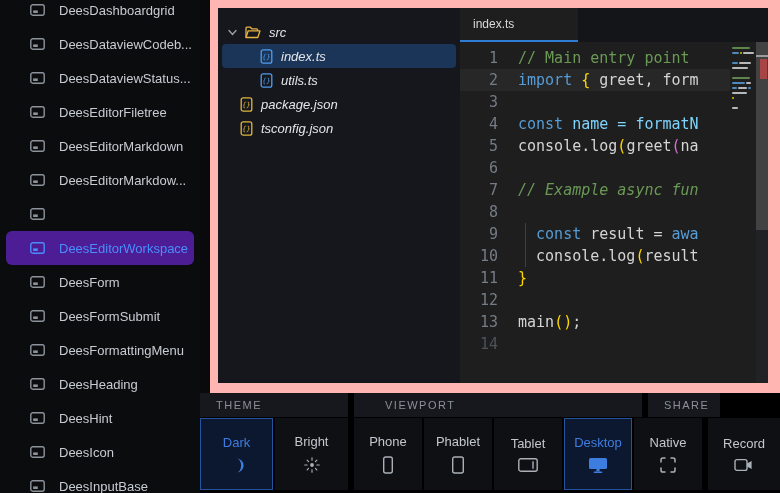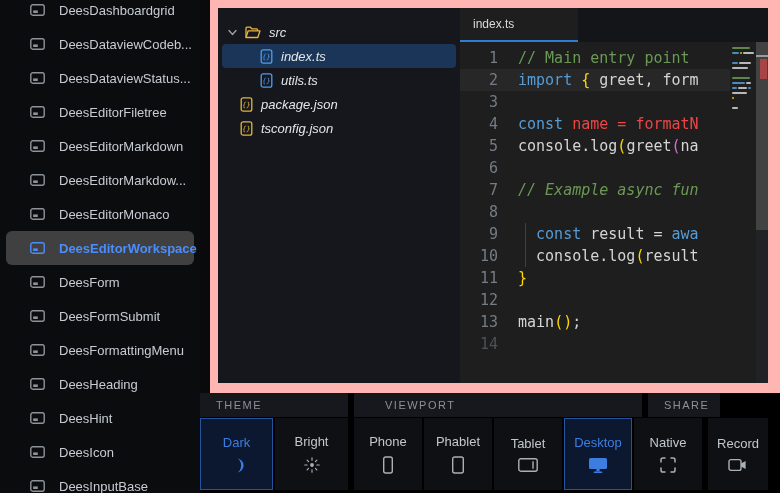--- a/index.html
+++ b/index.html
@@ -7,21 +7,21 @@
     font-family:"Liberation Sans", sans-serif; }
 
   
   .sidebar { position:absolute; left:0; top:0; width:200px; height:493px;
     background:#0b0c0e; overflow:hidden; }
   .sb-list { margin-top:-7px; }
   .sb-item { height:34px; display:flex; align-items:center; gap:14px;
     padding-left:24px; margin:0 6px; border-radius:6px; color:#c7ccd3;
     font-size:13px; cursor:pointer; }
   .sb-item .sb-icon { display:flex; color:#8d939b; }
-  .sb-item.selected { background:#404040; color:#4b8dfc;font-weight:bold; }
+  .sb-item.selected { background:#4c1d95; color:#4b8dfc; }
   .sb-item.selected .sb-icon { color:#4b8dfc; }
 
   
   .demo-frame { position:absolute; left:210px; top:0; width:570px; height:393px;
     background:#ffb6b3; padding:8px 12px 10px 8px; }
   .demo-inner { width:100%; height:100%; display:flex; background:#1e1e1e; }
 
   
   .filetree { width:242px; background:#15171c; padding-top:12px; flex:none;font-style:italic; }
   .ft-row { height:24px; display:flex; align-items:center; gap:8px;
@@ -136,21 +136,20 @@
         </span>
         <span>DeesEditorMarkdow...</span>
       </div>
       <div class="sb-item">
         <span class="sb-icon">
           <svg width="15" height="12" viewBox="0 0 15 12" fill="none" stroke="currentColor" stroke-width="1.4">
             <rect x="0.8" y="0.8" width="13.4" height="10.4" rx="2"></rect>
             <rect x="3.2" y="6.4" width="4.6" height="2.6" fill="currentColor" stroke="none"></rect>
           </svg>
         </span>
-        <span>DeesEditorMonaco</span>
       </div>
       <div class="sb-item selected">
         <span class="sb-icon">
           <svg width="15" height="12" viewBox="0 0 15 12" fill="none" stroke="currentColor" stroke-width="1.4">
             <rect x="0.8" y="0.8" width="13.4" height="10.4" rx="2"></rect>
             <rect x="3.2" y="6.4" width="4.6" height="2.6" fill="currentColor" stroke="none"></rect>
           </svg>
         </span>
         <span>DeesEditorWorkspace</span>
       </div>
@@ -278,21 +277,21 @@
 
     <div class="editor">
       <div class="tabbar">
         <div class="tab">index.ts</div>
       </div>
       <div class="code-area">
         <div class="code-lines">
             <div class="cl"><span class="ln">1</span><span class="ct"><span style="color: rgb(106, 153, 85);">// Main entry point</span></span></div>
             <div class="cl hl"><span class="ln">2</span><span class="ct"><span style="color: rgb(86, 156, 214);">import</span><span style="color: rgb(212, 212, 212);"> </span><span style="color: rgb(255, 215, 0);">{</span><span style="color: rgb(212, 212, 212);"> greet, form</span></span></div>
             <div class="cl"><span class="ln">3</span><span class="ct"></span></div>
-            <div class="cl"><span class="ln">4</span><span class="ct"><span style="color: rgb(86, 156, 214);">const</span><span style="color: #ef4444;"> name = formatN</span></span></div>
+            <div class="cl"><span class="ln">4</span><span class="ct"><span style="color: rgb(86, 156, 214);">const</span><span style="color: #7dd3fc;"> name = formatN</span></span></div>
             <div class="cl"><span class="ln">5</span><span class="ct"><span style="color: rgb(212, 212, 212);">console.log</span><span style="color: rgb(255, 215, 0);">(</span><span style="color: rgb(212, 212, 212);">greet</span><span style="color: rgb(214, 112, 214);">(</span><span style="color: rgb(212, 212, 212);">na</span></span></div>
             <div class="cl"><span class="ln">6</span><span class="ct"></span></div>
             <div class="cl"><span class="ln">7</span><span class="ct"><span style="color: rgb(106, 153, 85); font-style: italic;">// Example async fun</span></span></div>
             <div class="cl"><span class="ln">8</span></div>
             <div class="cl"><span class="ln">9</span><span class="ct"><span style="color: rgb(212, 212, 212);">  </span><span style="color: rgb(86, 156, 214);">const</span><span style="color: rgb(212, 212, 212);"> result = </span><span style="color: rgb(86, 156, 214);">awa</span></span></div>
             <div class="cl"><span class="ln">10</span><span class="ct"><span style="color: rgb(212, 212, 212);">  console.log</span><span style="color: rgb(255, 215, 0);">(</span><span style="color: rgb(212, 212, 212);">result</span></span></div>
             <div class="cl"><span class="ln">11</span><span class="ct"><span style="color: rgb(255, 215, 0);">}</span></span></div>
             <div class="cl"><span class="ln">12</span><span class="ct"></span></div>
             <div class="cl"><span class="ln">13</span><span class="ct"><span style="color: rgb(212, 212, 212);">main</span><span style="color: rgb(255, 215, 0);">(</span><span style="color: rgb(255, 215, 0);">)</span><span style="color: rgb(212, 212, 212);">;</span></span></div>
             <div class="cl"><span class="ln dim">14</span><span class="ct"></span></div>
@@ -426,21 +425,21 @@
             <svg width="16" height="16" viewBox="0 0 16 16" fill="none" stroke="currentColor" stroke-width="1.5" stroke-linecap="round">
               <path d="M1 5 V2.8 Q1 1 2.8 1 H5"></path>
               <path d="M11 1 H13.2 Q15 1 15 2.8 V5"></path>
               <path d="M15 11 V13.2 Q15 15 13.2 15 H11"></path>
               <path d="M5 15 H2.8 Q1 15 1 13.2 V11"></path>
             </svg>
           </span>
         </div>
       </div>
       <div class="bb-group">
-        <div class="bb-btn" style="width: 60px;">
+        <div class="bb-btn" style="width: 72px;">
           <span>Record</span>
           <span class="bb-icon">
             <svg width="20" height="14" viewBox="0 0 20 14" fill="none" stroke="currentColor" stroke-width="1.4" stroke-linejoin="round">
               <rect x="1" y="1.6" width="12" height="10.8" rx="2"></rect>
               <path d="M13 5.4 L17.6 3 V11 L13 8.6" fill="currentColor" stroke="none"></path>
             </svg>
           </span>
         </div>
       </div>
     </div>

